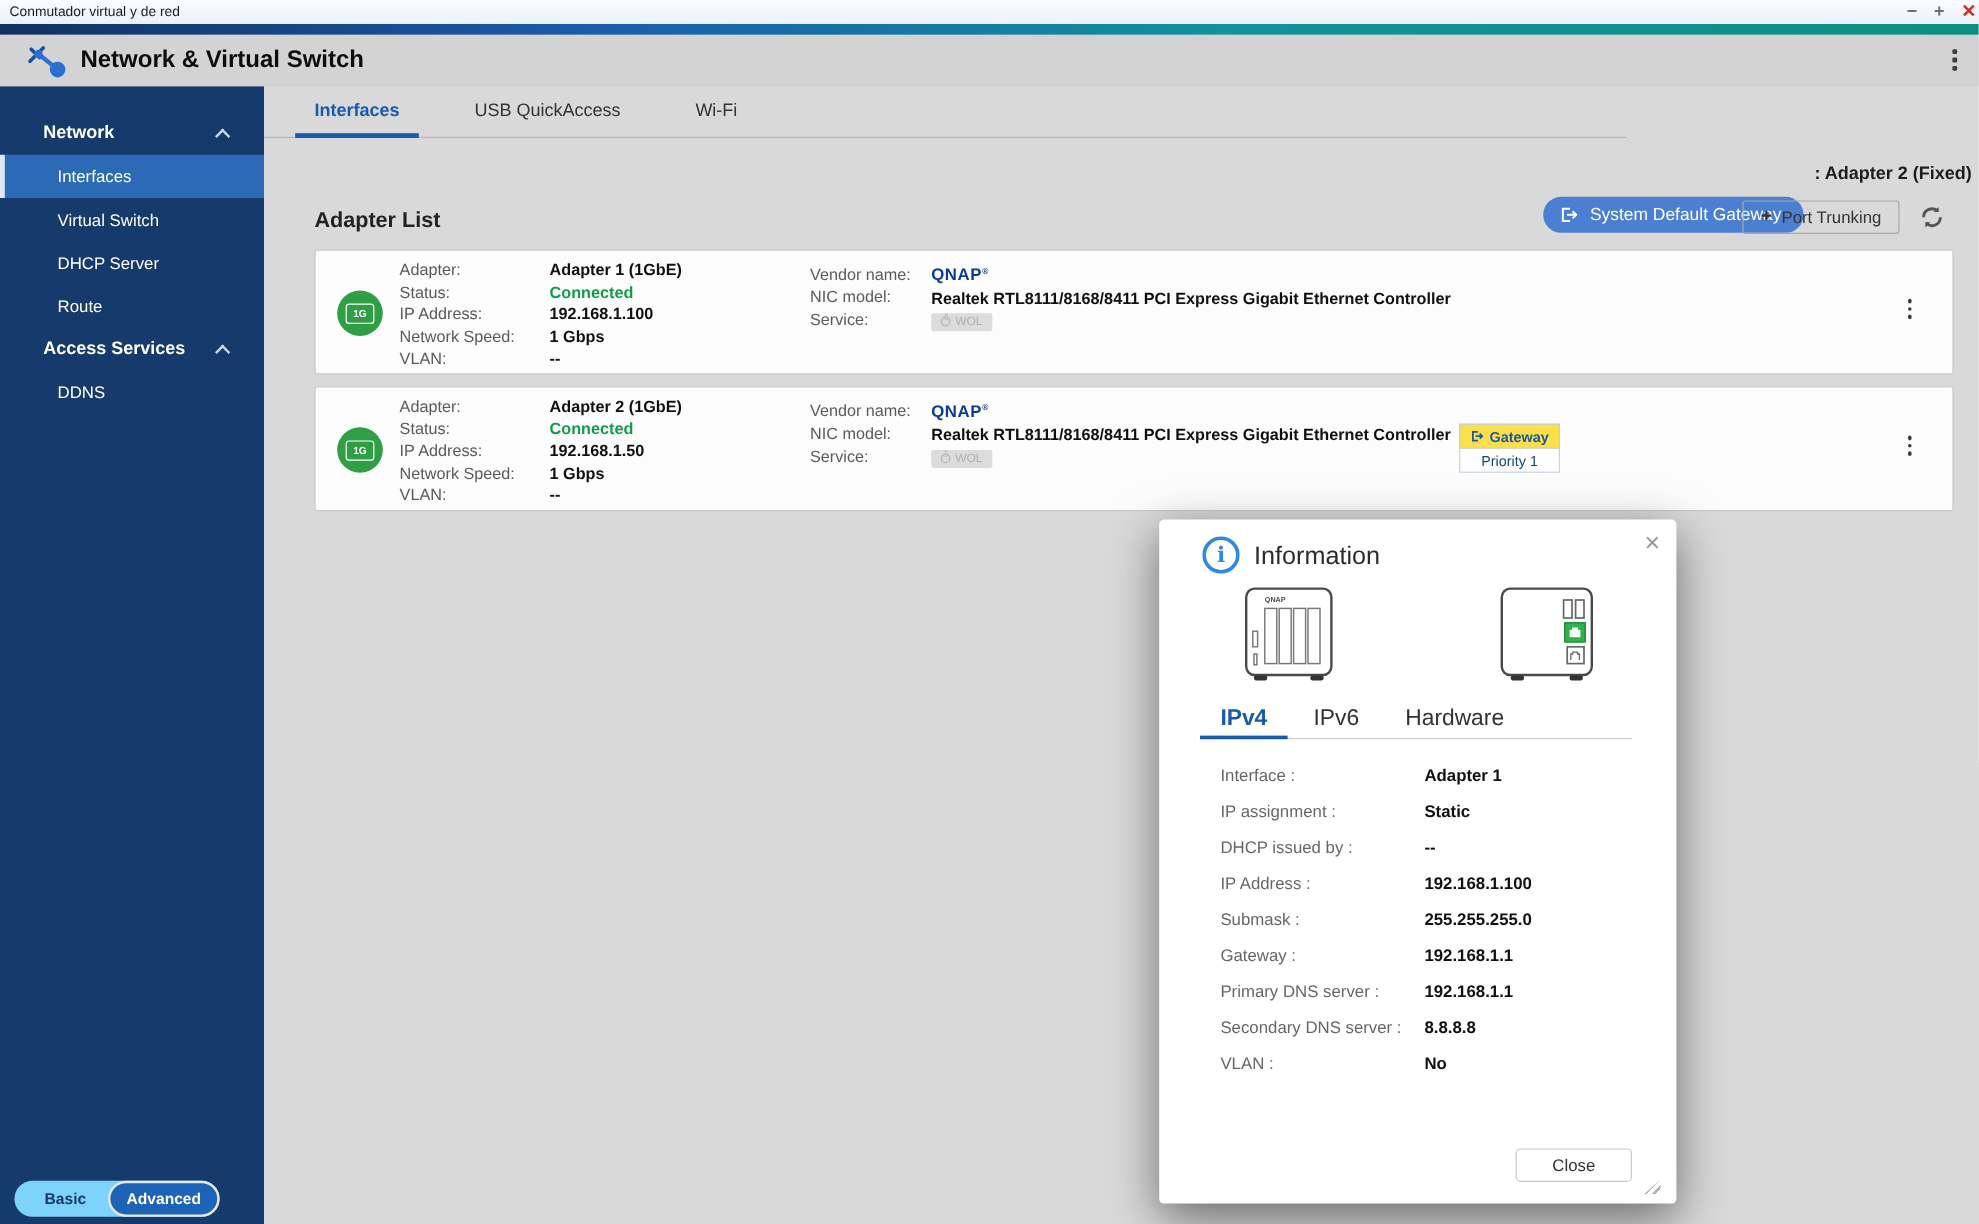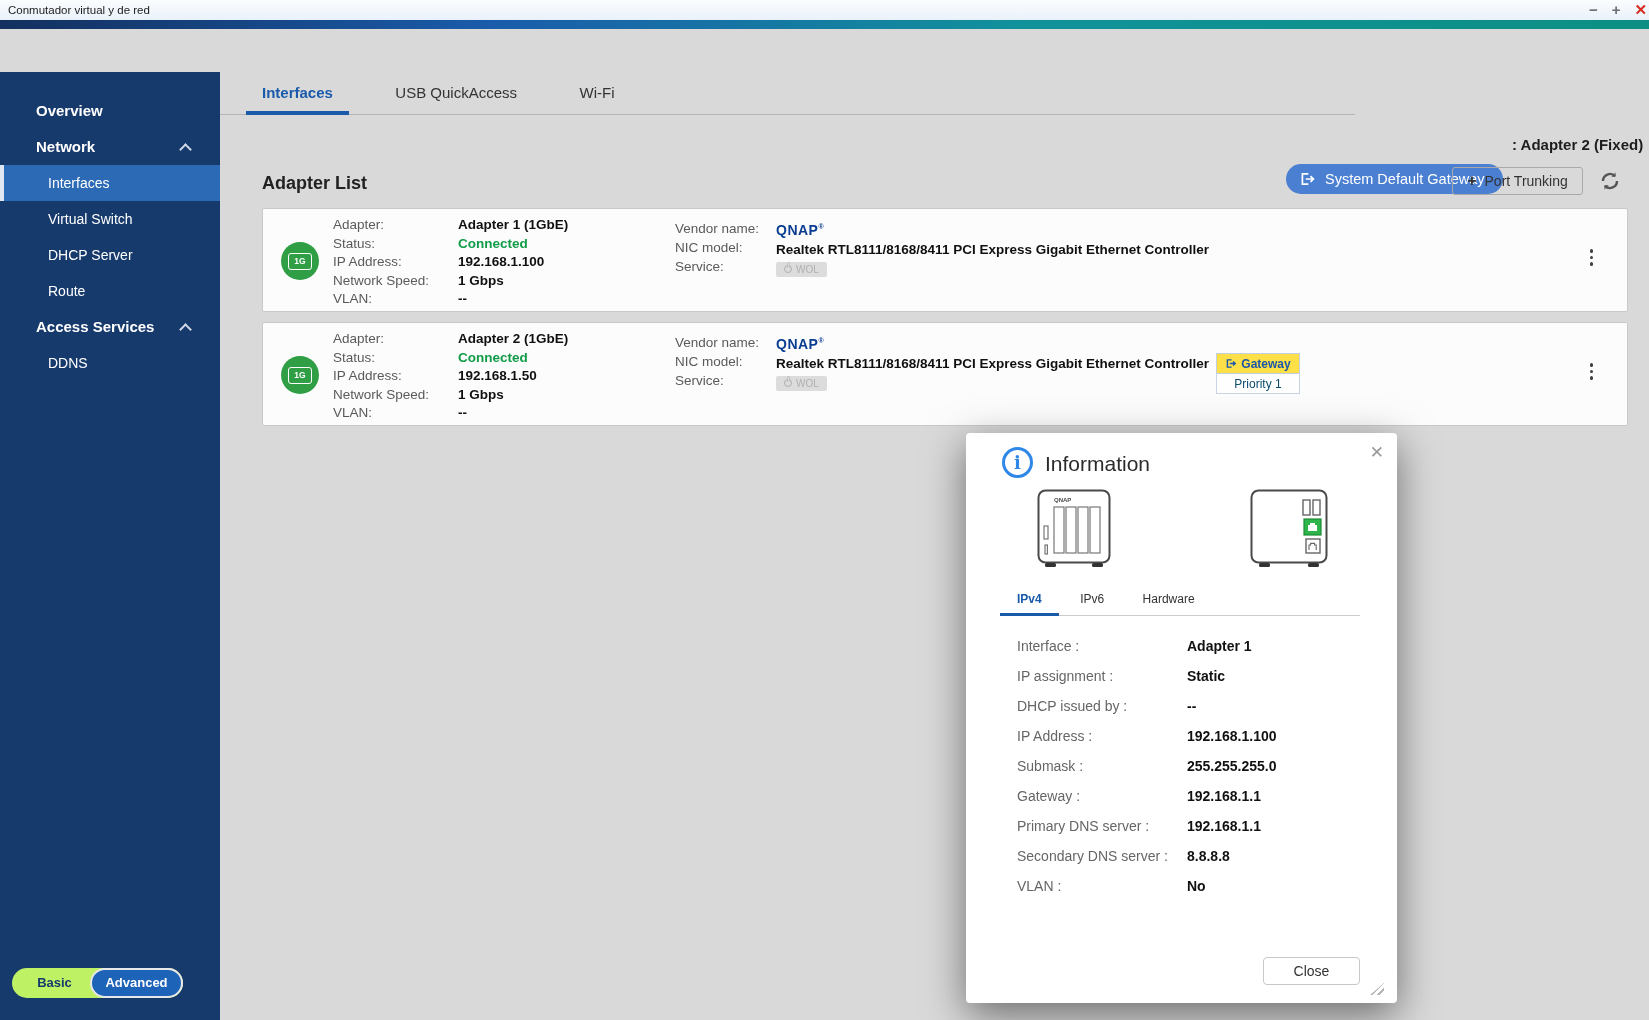--- a/index.html
+++ b/index.html
@@ -29,22 +29,22 @@
 
   
   .sidebar { position:absolute; left:0; top:72px; width:220px; height:948px; background:#173a6d; }
   .nav { position:absolute; top:21px; left:0; right:0; }
   .nav-row { position:relative; height:36px; line-height:36px; color:#fff; cursor:pointer; }
   .nav-top, .nav-section { padding-left:36px; font-size:15px; font-weight:bold; }
   .nav-sub { padding-left:48px; font-size:14px; }
   .nav-sub.selected { background:#2c6ab5; border-left:4px solid #dfe7f2; padding-left:44px; }
   .chev { position:absolute; right:30px; top:16px; width:9px; height:9px;
     border-left:2px solid #cfd8e6; border-top:2px solid #cfd8e6; transform:rotate(45deg); }
-  .mode-toggle { position:absolute; left:12px; bottom:22px; width:171px; height:30px;
-    background:#bef264; border-radius:15px;margin-top:22px; }
+  .mode-toggle { position:absolute; left:12px; bottom:6px; width:171px; height:30px;
+    background:#7dd3fc; border-radius:15px;margin-top:22px; }
   .mode-basic { position:absolute; left:0; top:0; width:85px; height:30px; line-height:30px;
     text-align:center; color:#173a6d; font-weight:bold; font-size:13px; cursor:pointer; }
   .mode-advanced { position:absolute; left:78px; top:0; width:93px; height:30px; line-height:26px;
     text-align:center; background:#1d63b8; border:2px solid #e8e8e8; border-radius:15px;
     color:#fff; font-weight:bold; font-size:13px; cursor:pointer; }
 
   
   .tabbar { position:absolute; left:220px; top:72px; width:1135px; height:43px; border-bottom:1px solid #b5b5b5; }
   .tab { position:relative; display:inline-block; margin-left:26px; padding:0 16px; line-height:42px;
     font-size:15px; color:#333; cursor:pointer; }
@@ -96,21 +96,21 @@
   .dialog { position:absolute; left:966px; top:433px; width:431px; height:570px; background:#fff;
     border-radius:4px; box-shadow:0 12px 40px rgba(0,0,0,.5); z-index:10; }
   .dlg-close { position:absolute; right:13px; top:9px; font-size:17px; color:#9a9a9a; cursor:pointer; }
   .info-icon { position:absolute; left:36px; top:14px; width:31px; height:31px; border-radius:50%;
     border:3px solid #2f87e8; color:#2f87e8; display:flex; align-items:center; justify-content:center;
     font-family:"DejaVu Serif", serif; font-weight:bold; font-size:18px; }
   .dlg-title { position:absolute; left:79px; top:19px; font-size:21px; color:#2b2b2b; }
   .nas-front { position:absolute; left:71px; top:56px; }
   .nas-rear  { position:absolute; left:284px; top:56px; }
   .dlg-tabs { position:absolute; left:34px; top:150px; width:360px; height:33px; border-bottom:1px solid #ccc; }
-  .dlg-tab { position:relative; display:inline-block; padding:0 17px; line-height:32px; font-size:12px; color:#333; cursor:pointer; }
+  .dlg-tab { position:relative; display:inline-block; padding:0 17px; line-height:32px; font-size:19px; color:#333; cursor:pointer; }
   .dlg-tab.active { color:#1a5aab; font-weight:bold; }
   .dlg-tab.active::after { content:""; position:absolute; left:0; right:0; bottom:-1px; height:3px; background:#1a5aab; }
   .dlg-fields { position:absolute; left:51px; top:198px; right:30px; }
   .field-row { height:30px; line-height:30px; font-size:14px; }
   .field-label { display:inline-block; width:170px; color:#666; }
   .field-value { font-weight:bold; color:#111; }
   .dlg-close-btn { position:absolute; left:297px; top:524px; width:97px; height:28px; background:#fff;
     border:1px solid #c8c8c8; border-radius:4px; font-size:14px; color:#333; cursor:pointer;
     font-family:"Liberation Sans", sans-serif; }
   .resize-handle { position:absolute; right:13px; bottom:8px; width:14px; height:12px;
@@ -125,26 +125,38 @@
   <div class="titlebar">
     <span class="titlebar-text">Conmutador virtual y de red</span>
     <div class="win-controls">
       <span class="win-btn">−</span>
       <span class="win-btn">+</span>
       <span class="win-btn close">✕</span>
     </div>
   </div>
   <div class="gradientbar"></div>
 
+  <div class="appheader">
+    <svg class="app-logo" viewBox="0 0 38 30">
+      <line x1="5" y1="15" x2="16" y2="4" stroke="#1b4f9e" stroke-width="3" stroke-linecap="round"></line>
+      <line x1="6" y1="5" x2="13" y2="12" stroke="#1b4f9e" stroke-width="3" stroke-linecap="round"></line>
+      <line x1="12" y1="9" x2="27" y2="21" stroke="#2a6fd0" stroke-width="3.5"></line>
+      <circle cx="12" cy="9" r="3.5" fill="#2a6fd0"></circle>
+      <circle cx="28" cy="22" r="6.5" fill="#2a6fd0"></circle>
+    </svg>
+    <span class="app-title">Network &amp; Virtual Switch</span>
+    <div class="kebab header-kebab">
+        <i></i>
+        <i></i>
+        <i></i>
+      </div>
+  </div>
 
   <div class="sidebar">
     <div class="nav">
-      <div class="nav-row nav-top">
-        <span>Overview</span>
-      </div>
       <div class="nav-row nav-section">
         <span>Network</span>
         <span class="chev"></span>
       </div>
       <div class="nav-row nav-sub selected">
         <span>Interfaces</span>
       </div>
       <div class="nav-row nav-sub">
         <span>Virtual Switch</span>
       </div>

